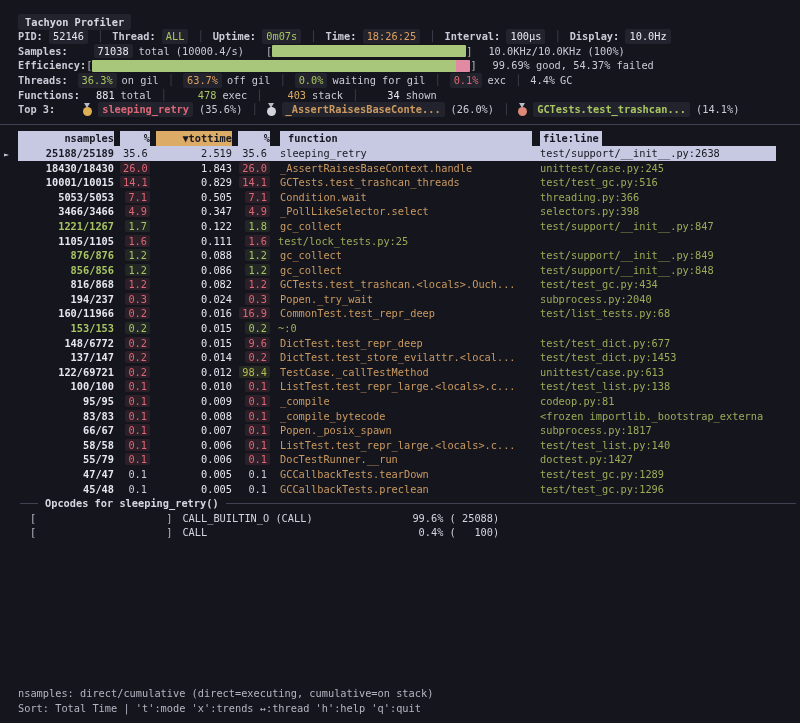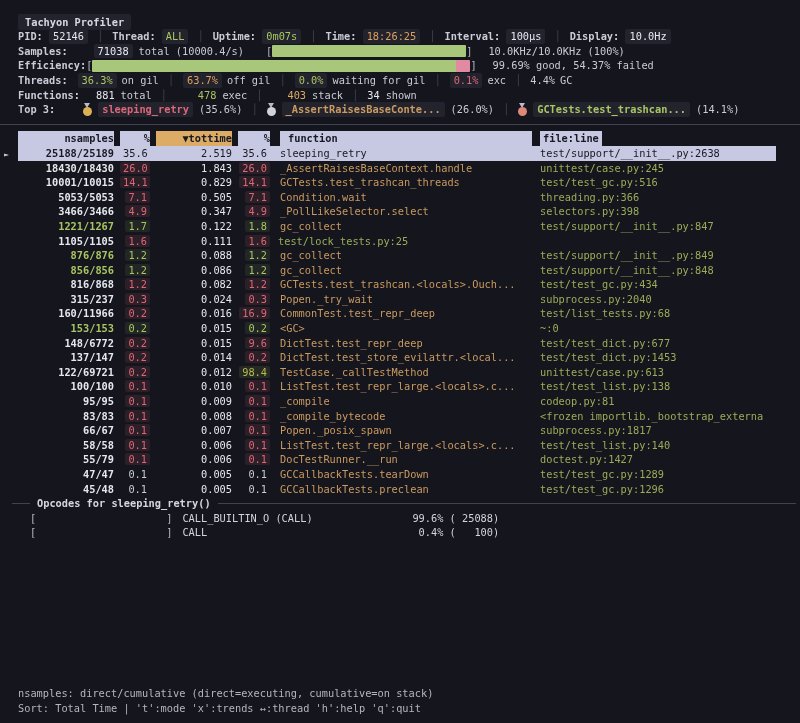--- a/index.html
+++ b/index.html
@@ -24,21 +24,21 @@
   .title-chip{background:var(--boxbg);padding:1px 7px;border-radius:2px;color:#d6d8e2;font-weight:bold;}
   
   .bk{color:var(--bracket);}
   .bar{display:inline-block;height:12px;border-radius:1px;overflow:hidden;background:transparent;vertical-align:middle;}
   .bar-inner{height:100%;display:flex;}
   .fill-green{background:var(--bargreen);height:100%;}
   .fill-pink{background:var(--barpink);height:100%;}
   
   .rule{height:14.6px;position:relative;}
   .rule::after{content:"";position:absolute;left:0;right:0;top:7px;height:1px;background:var(--sep);}
-  .oprule{display:flex;align-items:center;padding-left:12px;}
+  .oprule{display:flex;align-items:center;padding-left:20px;}
   .oprule .dash{width:18px;height:1px;background:var(--sep);}
   .oprule .dash2{flex:1;height:1px;background:var(--sep);margin-right:4px;}
   .oprule .optitle{color:#d5d7e0;font-weight:bold;margin:0 7px;}
   
   .medal{display:inline-block;width:9px;height:13px;position:relative;margin:0 6px 0 0;}
   .medal::before{content:"";position:absolute;top:0;left:1px;border-left:3.5px solid transparent;
     border-right:3.5px solid transparent;border-top:5px solid #b9bbc9;}
   .medal::after{content:"";position:absolute;bottom:0;left:0;width:9px;height:9px;border-radius:50%;background:var(--mc,#ddb054);}
   .m-gold{--mc:#ddb054;} .m-silver{--mc:#d0d2dc;} .m-bronze{--mc:#dd8878;}
   .t-name{background:var(--boxbg);padding:0 4px;border-radius:2px;font-weight:bold;}
@@ -146,21 +146,21 @@
     <span class="b">Functions:</span>
     <span class="v-white" style="margin-left:16px">881</span>
     <span style="margin-left:6px">total</span>
     <span class="sepbar">│</span>
     <span class="v-green" style="margin-left:22px">478</span>
     <span style="margin-left:6px">exec</span>
     <span class="sepbar">│</span>
     <span class="v-amber" style="margin-left:16px">403</span>
     <span style="margin-left:6px">stack</span>
     <span class="sepbar">│</span>
-    <span class="v-white" style="">34</span>
+    <span class="v-white" style="margin-left:20px">34</span>
     <span style="margin-left:6px">shown</span>
   </div>
 
   <div class="ln">
     <span class="b">Top 3:</span>
     <span class="medal m-gold" style="margin-left:28px"></span>
     <span class="t-name t-red">sleeping_retry</span>
     <span style="margin-left:6px">(35.6%)</span>
     <span class="sepbar">│</span>
     <span class="medal m-silver"></span>
@@ -268,21 +268,21 @@
     
     <span class="cell c-ns">816/868</span>
     <span class="cell c-p1"><span class="pv cl-red">1.2</span></span>
     <span class="cell c-tt">0.082</span>
     <span class="cell c-p2"><span class="pv cl-red">1.2</span></span>
     <span class="cell c-fn">GCTests.test_trashcan.&lt;locals&gt;.Ouch...</span>
     <span class="cell c-fl">test/test_gc.py:434</span>
   </div>
       <div class="trow">
     
-    <span class="cell c-ns">315/237</span>
+    <span class="cell c-ns">194/237</span>
     <span class="cell c-p1"><span class="pv cl-red">0.3</span></span>
     <span class="cell c-tt">0.024</span>
     <span class="cell c-p2"><span class="pv cl-red">0.3</span></span>
     <span class="cell c-fn">Popen._try_wait</span>
     <span class="cell c-fl">subprocess.py:2040</span>
   </div>
       <div class="trow">
     
     <span class="cell c-ns">160/11966</span>
     <span class="cell c-p1"><span class="pv cl-red">0.2</span></span>
@@ -290,21 +290,20 @@
     <span class="cell c-p2"><span class="pv cl-red">16.9</span></span>
     <span class="cell c-fn">CommonTest.test_repr_deep</span>
     <span class="cell c-fl">test/list_tests.py:68</span>
   </div>
       <div class="trow">
     
     <span class="cell c-ns ns-green">153/153</span>
     <span class="cell c-p1"><span class="pv cl-green">0.2</span></span>
     <span class="cell c-tt">0.015</span>
     <span class="cell c-p2"><span class="pv cl-green">0.2</span></span>
-    <span class="cell c-fn">&lt;GC&gt;</span>
     <span class="cell c-fl">~:0</span>
   </div>
       <div class="trow">
     
     <span class="cell c-ns">148/6772</span>
     <span class="cell c-p1"><span class="pv cl-red">0.2</span></span>
     <span class="cell c-tt">0.015</span>
     <span class="cell c-p2"><span class="pv cl-red">9.6</span></span>
     <span class="cell c-fn">DictTest.test_repr_deep</span>
     <span class="cell c-fl">test/test_dict.py:677</span>

